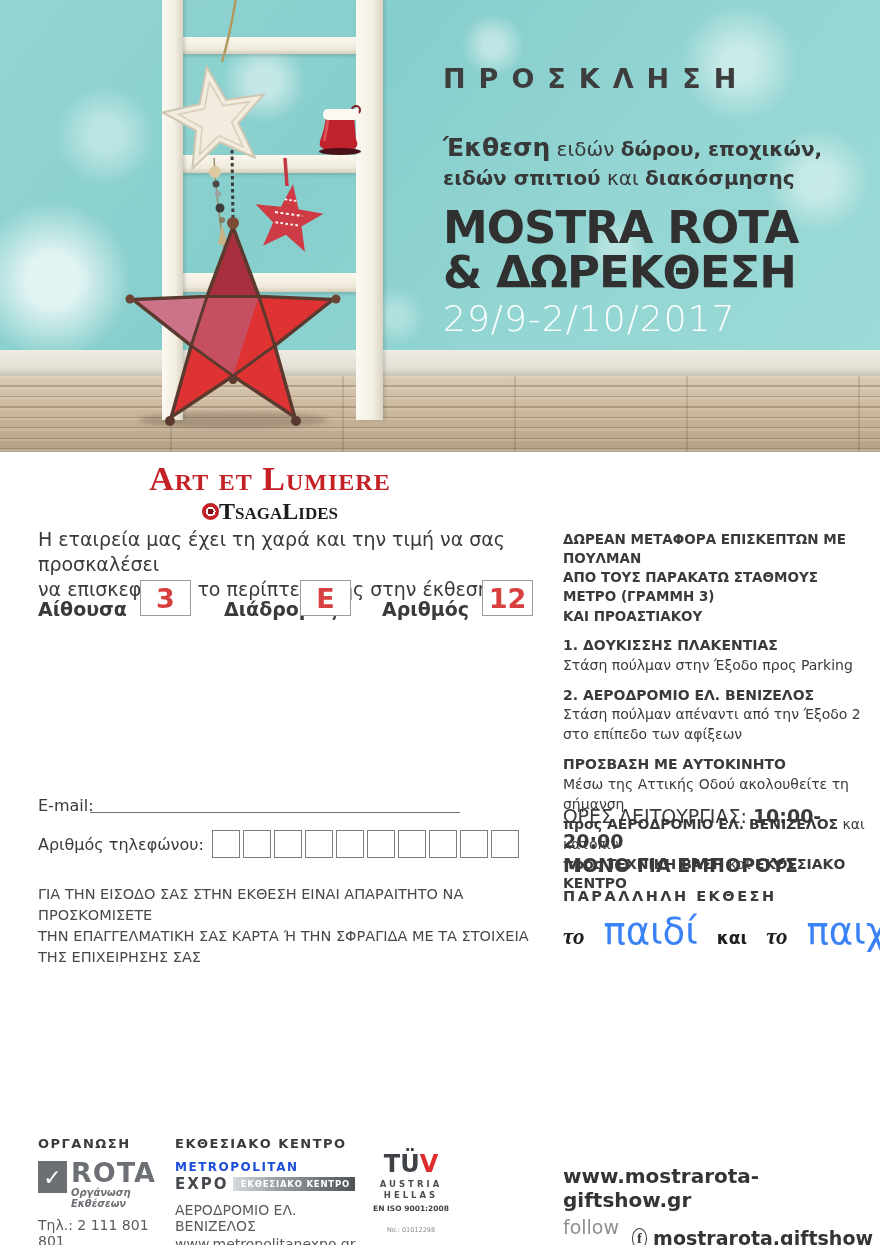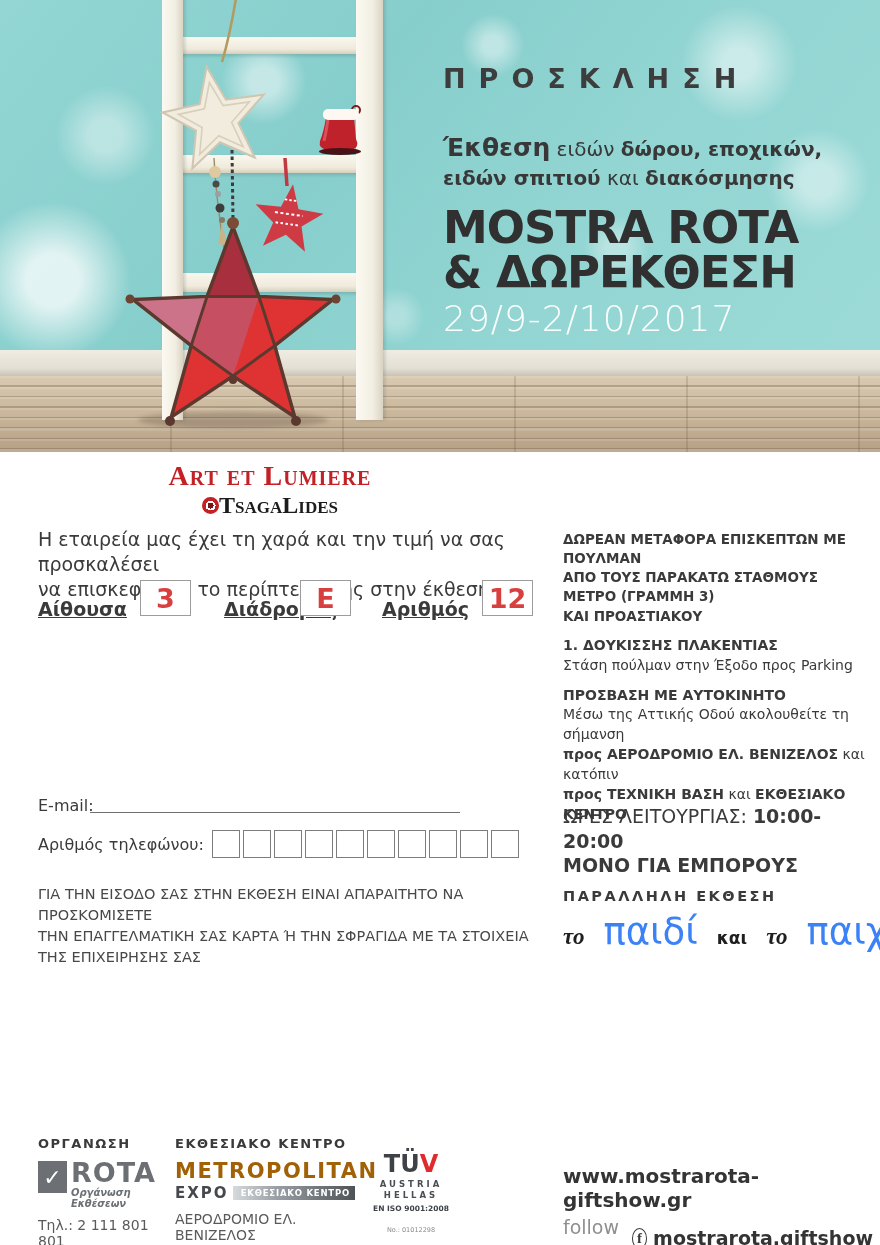--- a/index.html
+++ b/index.html
@@ -41,28 +41,28 @@
   .hero-text { position:absolute; left:443px; top:63px; width:430px; }
   .title { font-size:27px; font-weight:600; letter-spacing:13px; color:#3d3d3d; }
   .subtitle { margin-top:38px; font-size:20px; color:#383838; line-height:1.3; }
   .subtitle .big { font-size:25px; font-weight:700; }
   .subtitle b { font-weight:700; }
   .event-name { margin-top:14px; font-size:45px; font-weight:700; color:#303030; line-height:1.02; letter-spacing:-1px; }
   .event-dates { font-size:36px; font-weight:300; color:#fbfdfd; letter-spacing:1px; margin-top:2px; }
 
   
   .exh-logo { position:absolute; left:60px; top:460px; width:420px; text-align:center; }
-  .exh-line1 { font-family:"Liberation Serif", serif; font-variant:small-caps; font-weight:700; font-size:28px; color:#c42127; letter-spacing:1px; }
+  .exh-line1 { font-family:"Liberation Serif", serif; font-variant:small-caps; font-weight:700; font-size:34px; color:#c42127; letter-spacing:1px; }
   .exh-line2 { font-family:"Liberation Serif", serif; font-variant:small-caps; font-weight:700; font-size:24px; color:#1c1c1c; display:flex; align-items:center; justify-content:center; margin-top:0px; }
   .target-icon { display:inline-block; width:17px; height:17px; border-radius:50%; border:2px solid #c42127; background:radial-gradient(circle, #7a1418 0 3px, #fff 3px 5px, #c42127 5px 7px, #fff 7px); }
 
   
   .invite { position:absolute; left:38px; top:527px; width:500px; font-size:19px; line-height:1.32; color:#3a3a3a; }
   .booth { position:absolute; left:38px; top:580px; width:500px; height:40px; }
-  .booth .lbl { position:absolute; bottom:0; font-size:19px; font-weight:700; color:#3a3a3a;text-decoration:underline; }
+  .booth .lbl { position:absolute; bottom:0; font-size:19px; font-weight:700; color:#3a3a3a; }
   .booth .val { position:absolute; top:0; width:51px; height:36px; border:1px solid #9c9c9c; background:#fff;
     display:flex; align-items:center; justify-content:center; font-size:27px; font-weight:700; color:#d8403f; }
   .lbl.l1 { left:0; } .val.v1 { left:102px; }
   .lbl.l2 { left:186px; } .val.v2 { left:262px; }
   .lbl.l3 { left:344px; } .val.v3 { left:408px;margin-left:36px; }
 
   
   .transport { position:absolute; left:563px; top:530px; width:302px; font-size:13.5px; line-height:1.42; color:#3a3a3a; }
   .transport .head { font-weight:700; }
   .transport p { margin-top:10px; }
@@ -94,21 +94,21 @@
   
   .f-head { font-size:13px; font-weight:700; letter-spacing:1.5px; color:#3a3a3a; }
   .org { position:absolute; left:38px; top:1136px; width:140px; }
   .rota-logo { margin-top:10px; display:flex; align-items:flex-start; gap:4px; }
   .rota-mark { width:32px; height:32px; background:#6c7074; color:#fff; font-weight:900; font-size:22px; display:flex; align-items:center; justify-content:center; }
   .rota-name { font-size:27px; font-weight:800; color:#6c7074; line-height:.9; letter-spacing:1px; }
   .rota-tag { font-size:10px; font-weight:700; font-style:italic; color:#6c7074; margin-top:2px; }
   .org .tel { font-size:14px; color:#5a5a5a; margin-top:8px; }
 
   .venue { position:absolute; left:175px; top:1136px; width:180px; }
-  .metro-name { margin-top:10px; font-size:21px; font-weight:800; color:#a16207; letter-spacing:1.5px; line-height:1; }
+  .metro-name { margin-top:10px; font-size:12px; font-weight:800; color:#1d4ed8; letter-spacing:1.5px; line-height:1; }
   .metro-row { display:flex; align-items:center; margin-top:2px; }
   .metro-expo { font-size:15px; font-weight:800; color:#45494d; letter-spacing:2px; margin-right:4px; }
   .metro-bar { flex:1; height:14px; background:linear-gradient(90deg,#d6dade 0%, #9aa0a5 35%, #4e5357 100%); display:flex; align-items:center; justify-content:flex-end; padding-right:5px; }
   .metro-bar span { font-size:8.5px; font-weight:700; color:#ffffff; letter-spacing:.8px; }
   .venue .addr { font-size:14px; color:#5a5a5a; margin-top:9px; }
   .venue .site { font-size:14px; color:#5a5a5a; margin-top:2px; }
 
   .tuv { position:absolute; left:372px; top:1152px; width:78px; text-align:center; }
   .tuv-name { font-size:24px; font-weight:800; color:#3e4246; line-height:1; }
   .tuv-name .v { color:#df2b2b; }
@@ -234,20 +234,25 @@
     <div class="head">
       <span>ΔΩΡΕΑΝ ΜΕΤΑΦΟΡΑ ΕΠΙΣΚΕΠΤΩΝ ΜΕ ΠΟΥΛΜΑΝ</span><br>
       <span>ΑΠΟ ΤΟΥΣ ΠΑΡΑΚΑΤΩ ΣΤΑΘΜΟΥΣ ΜΕΤΡΟ (ΓΡΑΜΜΗ 3)</span><br>
       <span>ΚΑΙ ΠΡΟΑΣΤΙΑΚΟΥ</span>
     </div>
     <p>
       <span class="tt">1. ΔΟΥΚΙΣΣΗΣ ΠΛΑΚΕΝΤΙΑΣ</span><br>
       <span class="desc">Στάση πούλμαν στην Έξοδο προς Parking</span>
     </p>
     <p>
+      <span class="tt">2. ΑΕΡΟΔΡΟΜΙΟ ΕΛ. ΒΕΝΙΖΕΛΟΣ</span><br>
+      <span class="desc">Στάση πούλμαν απέναντι από την Έξοδο 2</span><br>
+      <span class="desc">στο επίπεδο των αφίξεων</span>
+    </p>
+    <p>
       <span class="tt">ΠΡΟΣΒΑΣΗ ΜΕ ΑΥΤΟΚΙΝΗΤΟ</span><br>
       <span class="desc">Μέσω της Αττικής Οδού ακολουθείτε τη σήμανση</span><br>
       <span class="desc"><b>προς ΑΕΡΟΔΡΟΜΙΟ ΕΛ. ΒΕΝΙΖΕΛΟΣ</b><span> και κατόπιν</span></span><br>
       <span class="desc"><b>προς ΤΕΧΝΙΚΗ ΒΑΣΗ</b><span> και </span><b>ΕΚΘΕΣΙΑΚΟ ΚΕΝΤΡΟ</b></span>
     </p>
   </div>
 
   <div class="email-row">
     <span class="lab">E-mail:</span>
     <span class="email-line"></span>

